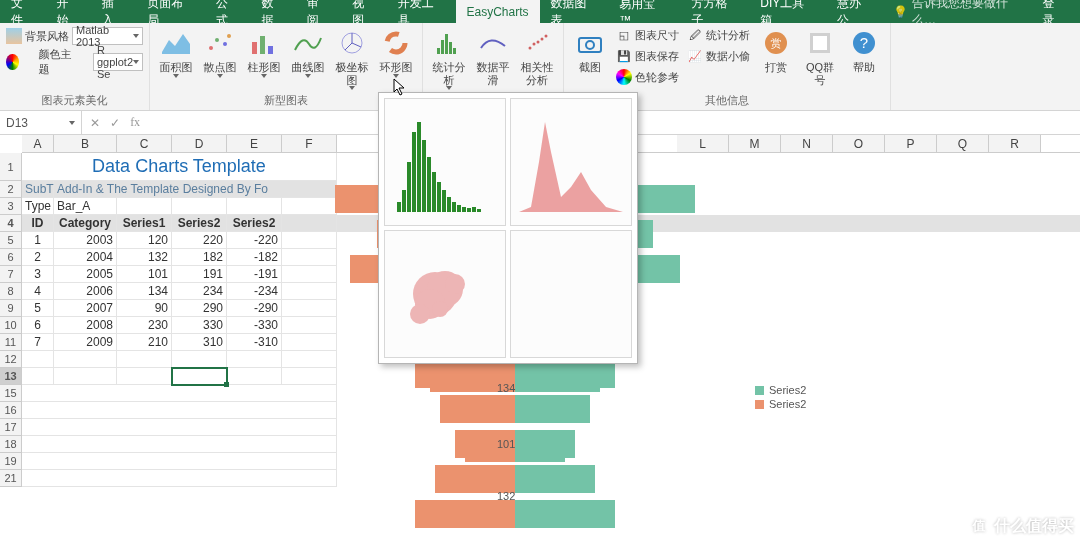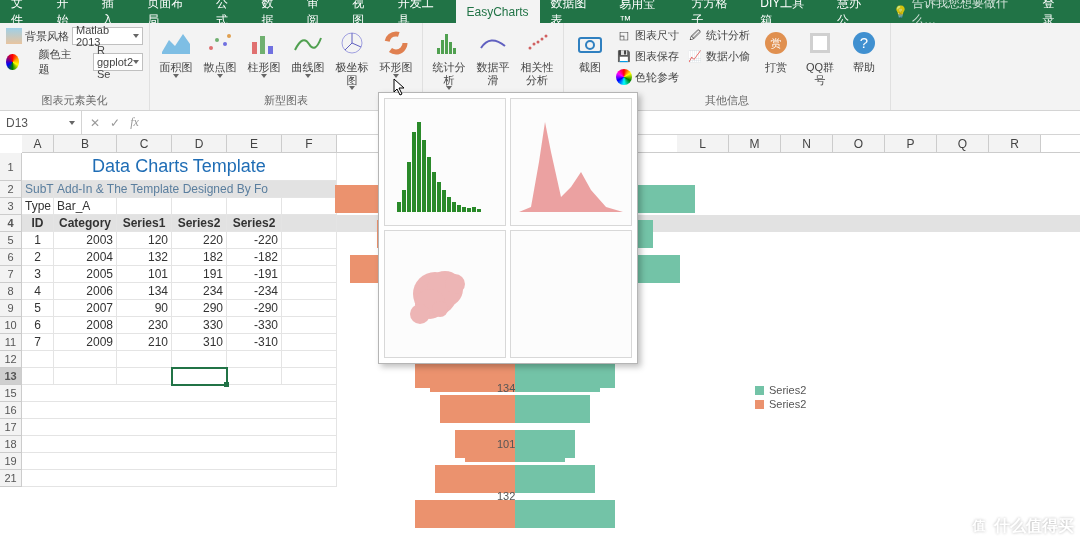--- a/index.html
+++ b/index.html
@@ -18,21 +18,21 @@
 .rbtn { display: flex; flex-direction: column; align-items: center; justify-content: flex-start; width: 40px; padding: 2px; cursor: pointer; font-size: 11px; color: #444; text-align: center; line-height: 1.15; }
 .rbtn .ico { width: 32px; height: 32px; margin-bottom: 2px; display:flex; align-items:center; justify-content:center; }
 .rbtn.small { flex-direction: row; width: auto; font-size: 11px; gap: 3px; height: 20px; align-items:center;}
 .rbtn.small .ico { width: 16px; height: 16px; margin: 0; }
 .stack { display: flex; flex-direction: column; gap: 1px; }
 .dropfield { font-size: 11px; background:#fff; border:1px solid #c0c0c0; height:18px; padding:0 3px; display:flex; align-items:center; justify-content:space-between; color:#444; }
 
 .formula-bar { height: 24px; border-bottom: 1px solid #d4d4d4; display: flex; align-items: center; font-size: 12px; color:#555; }
 .namebox { width: 82px; border-right: 1px solid #d4d4d4; height: 100%; display:flex; align-items:center; padding:0 6px; justify-content:space-between;}
 .fx-controls { display:flex; align-items:center; gap:10px; padding:0 8px; color:#999;}
-.fx { font-style: italic; font-family: serif; }
+.fx { font-family: serif; }
 .col-headers { display:flex; margin-left: 22px; height: 18px; border-bottom:1px solid #ccc; font-size:12px; color:#444;}
 .col-headers div { border-right:1px solid #ccc; text-align:center; background:#f3f3f3; display:flex; align-items:center; justify-content:center;}
 .rows { display:flex; flex-direction:column; }
 .row { display:flex; height: 17px; font-size: 12px; }
 .rowhdr { width:22px; background:#f3f3f3; border-right:1px solid #ccc; border-bottom:1px solid #ccc; text-align:center; color:#555; font-size:11px; display:flex; align-items:center; justify-content:center;}
 .rowhdr.sel { background:#cfcfcf;font-weight:bold; }
 .cell { border-right:1px solid #e4e4e4; border-bottom:1px solid #e4e4e4; padding:0 3px; display:flex; align-items:center; justify-content:flex-end; color:#333;}
 .cell.left { justify-content:flex-start; }
 .cell.center { justify-content:center; }
 .title-cell { color:#1f6db5; font-size:18px; font-weight:normal;}

